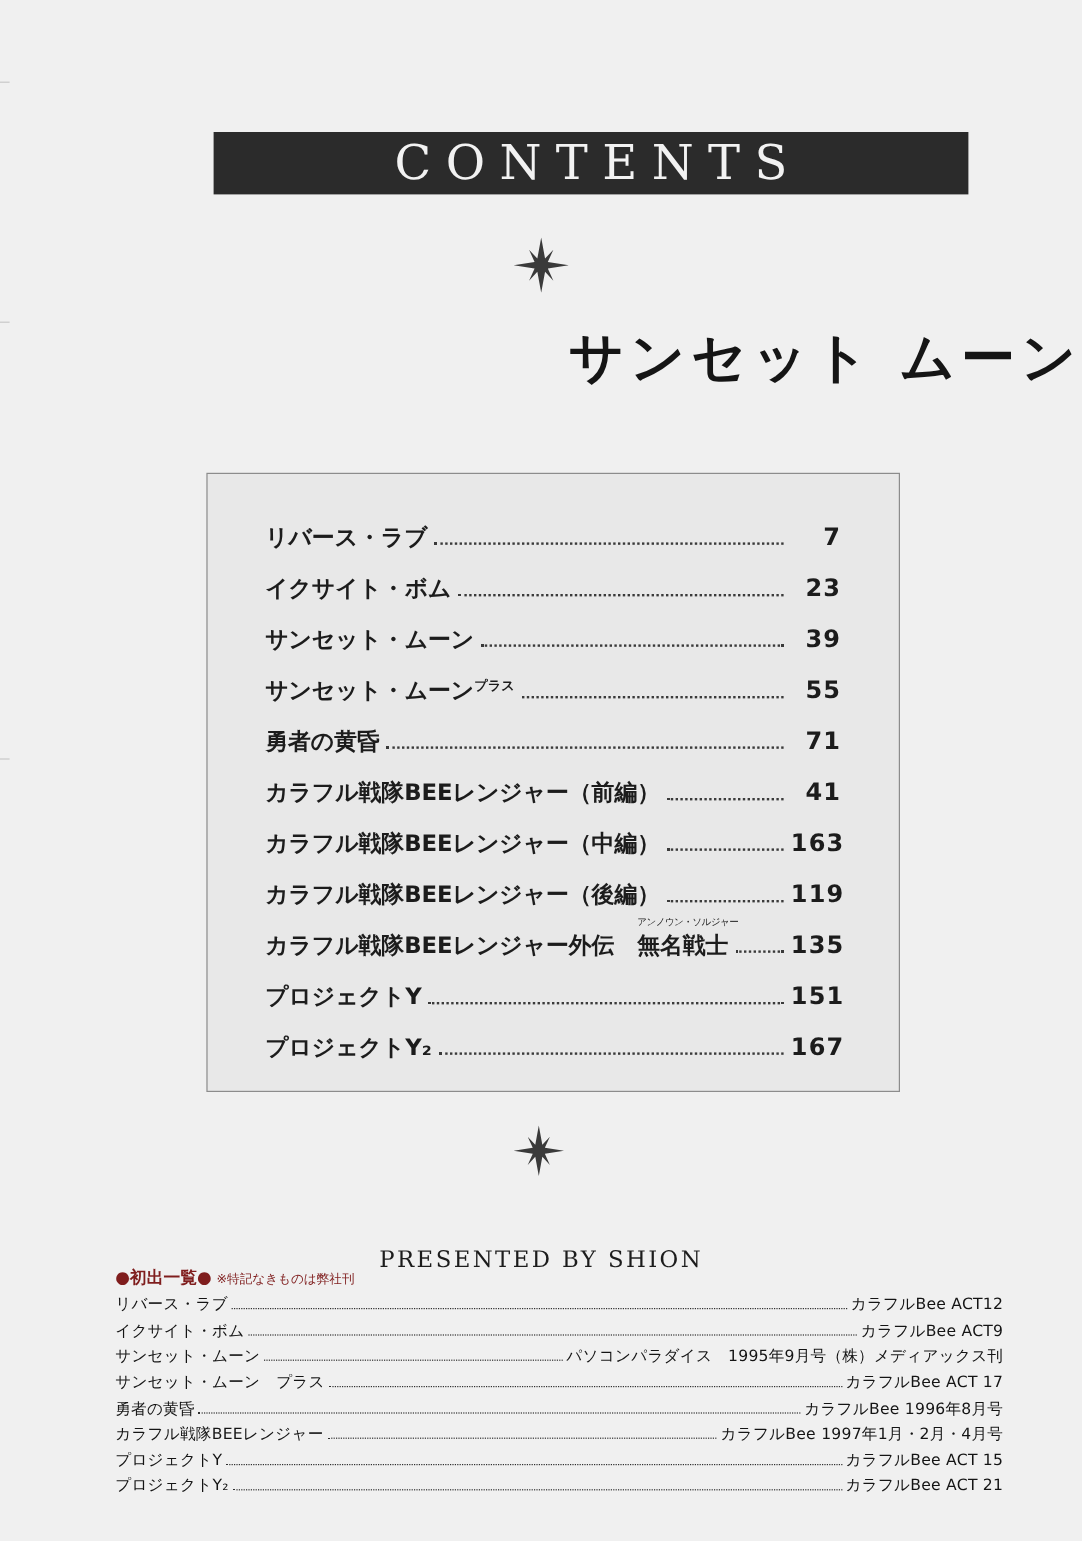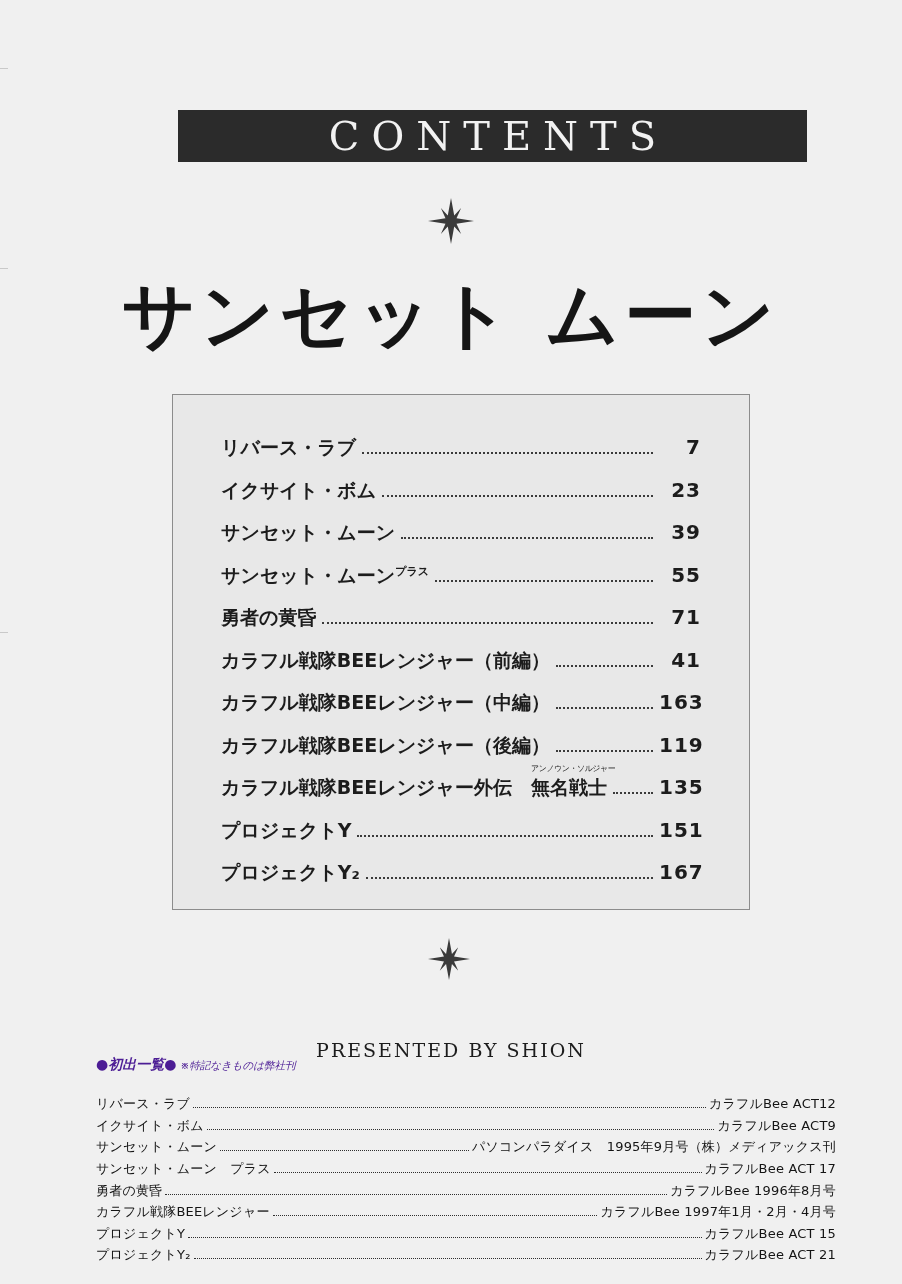--- a/index.html
+++ b/index.html
@@ -60,22 +60,22 @@
   .star svg { display:block; width:100%; height:100%; }
   .star-top { left: 428px; top: 198px; }
   .star-bottom { left: 428px; top: 938px; width: 42px; height: 42px; }
 
   
   .main-title {
     position: absolute;
     left: 0;
     right: 0;
     top: 268px;
-    text-align: center;
-    font-size: 72px;
+    text-align: right;
+    font-size: 45px;
     font-weight: bold;
     letter-spacing: 5px;
     color: #151515;
     font-family: "DejaVu Sans", "Liberation Sans", sans-serif;
   }
 
   
   .toc-box {
     position: absolute;
     left: 172px;
@@ -150,23 +150,22 @@
   
   .credits {
     position: absolute;
     left: 96px;
     top: 1056px;
     width: 740px;
   }
   .credits-head {
     font-size: 14px;
     font-weight: bold;
-    color: #4c1d95;
-    margin-bottom: 20px;
-    font-style: italic;
+    color: #7f1d1d;
+    margin-bottom: 4px;
   }
   .credits-head .note {
     font-size: 10.5px;
     font-weight: normal;
     margin-left: 4px;
   }
   .credit-row {
     display: flex;
     align-items: baseline;
     font-size: 13px;

